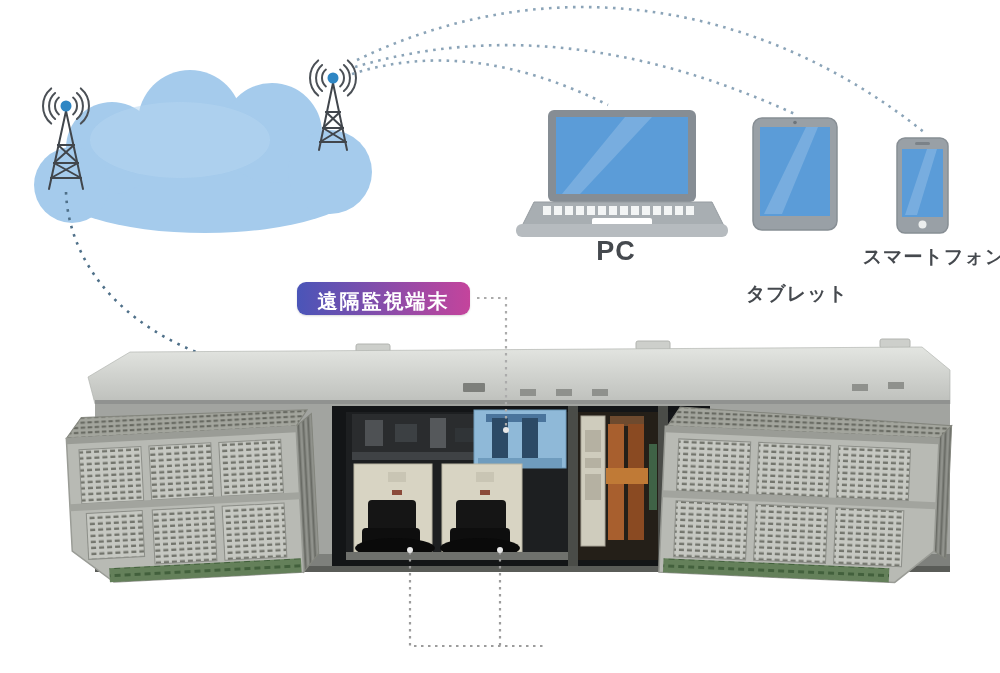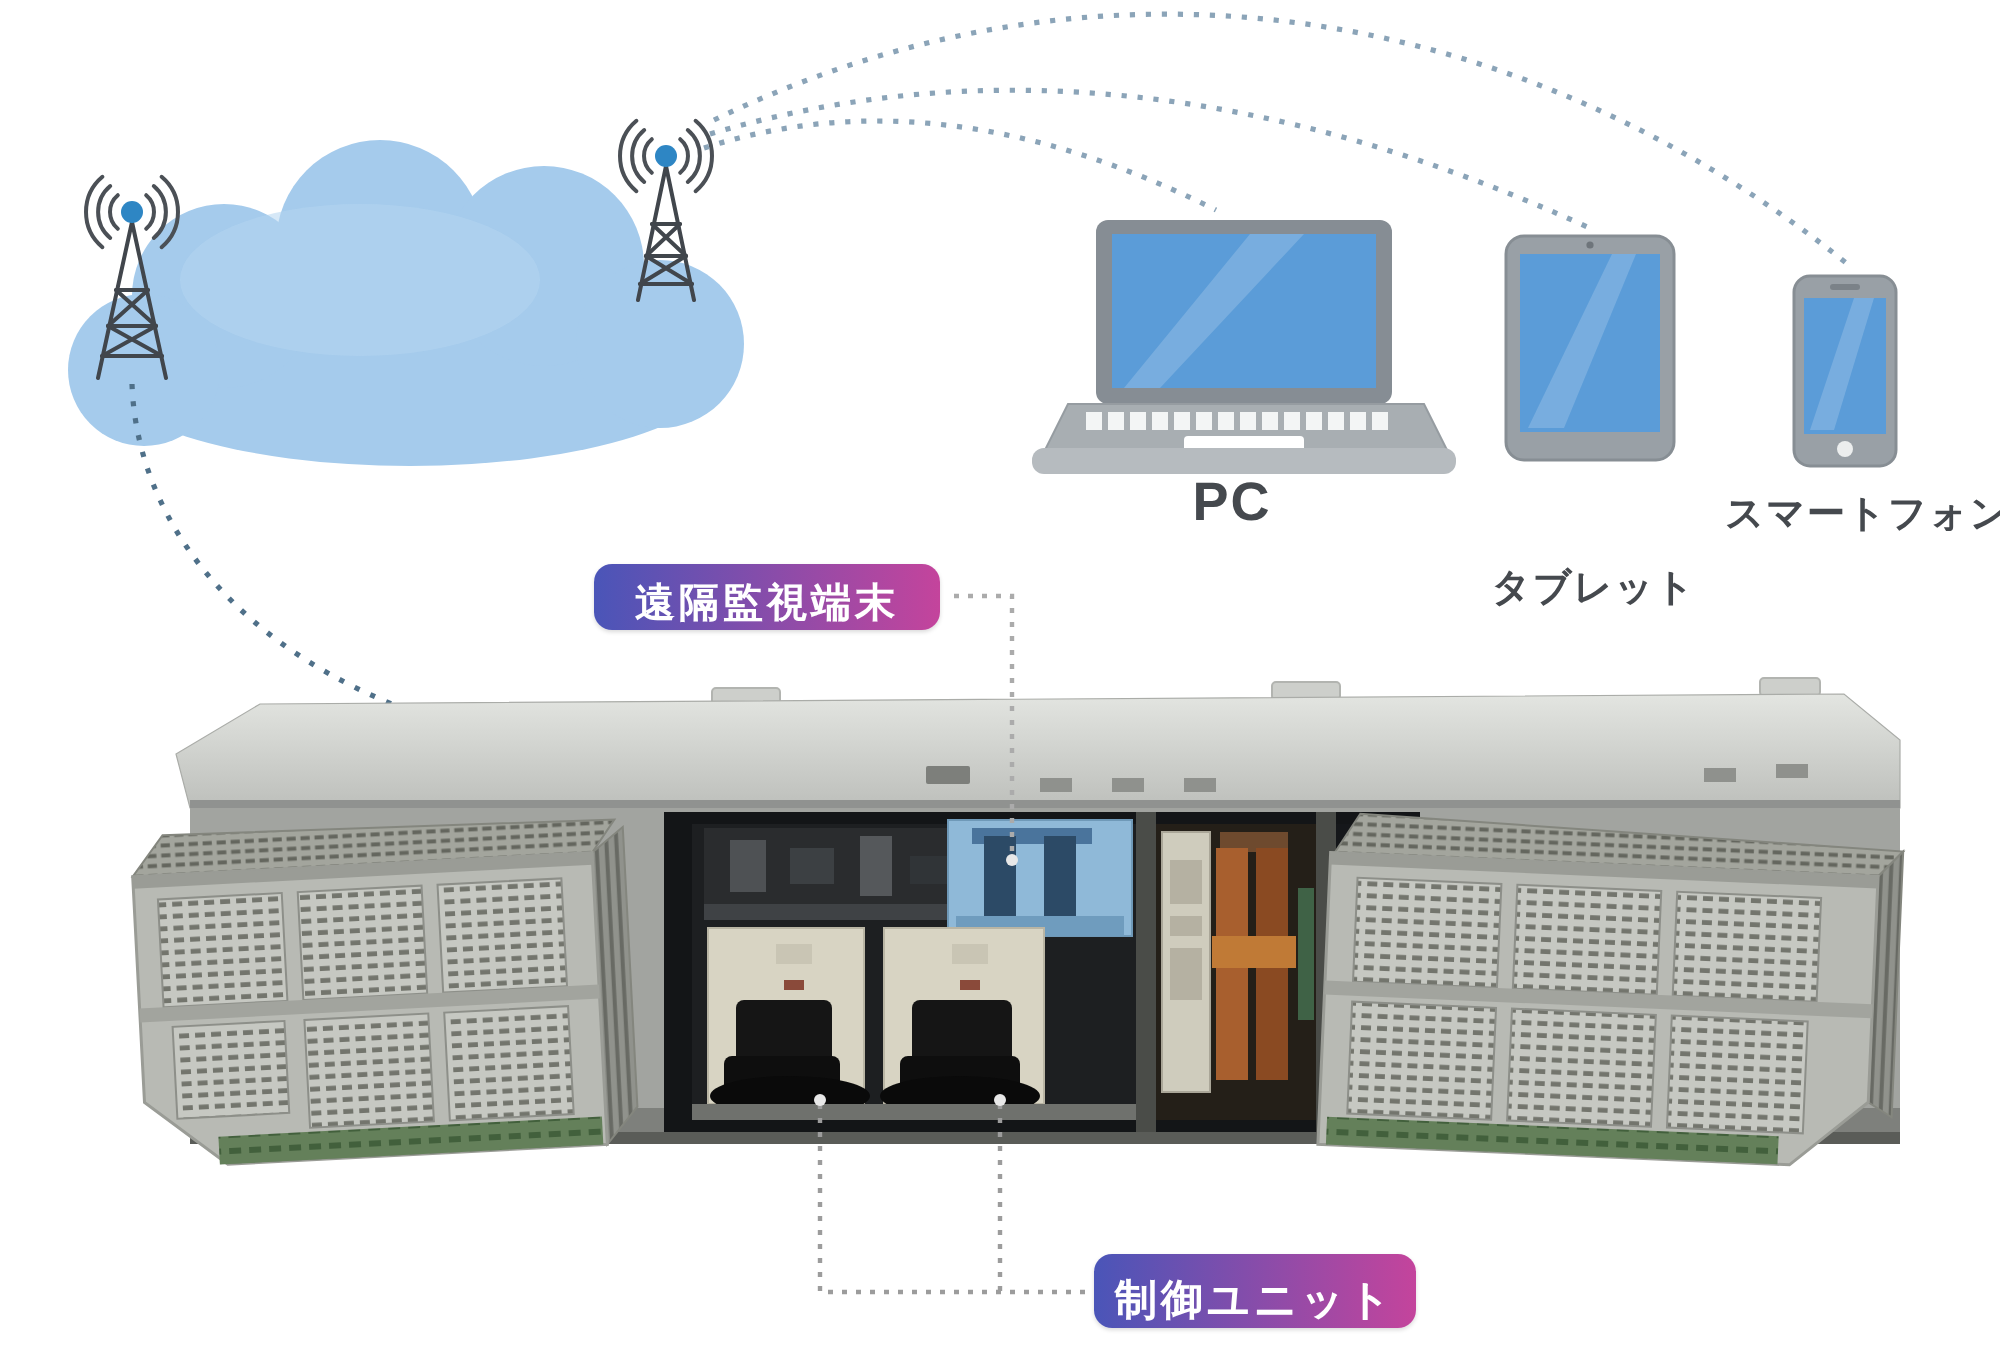--- a/index.html
+++ b/index.html
@@ -277,17 +277,14 @@
 <div class="overlay cloud-label">
 </div>
 
 <div class="overlay dev-label pc">PC</div>
 <div class="overlay dev-label tab">タブレット</div>
 <div class="overlay dev-label phone">スマートフォン</div>
 
 <div class="overlay badge remote">
   <span>遠隔監視端末</span>
 </div>
-<div class="overlay badge control">
-  <span>制御ユニット</span>
+
 </div>
 
-</div>
-
 </body></html>

